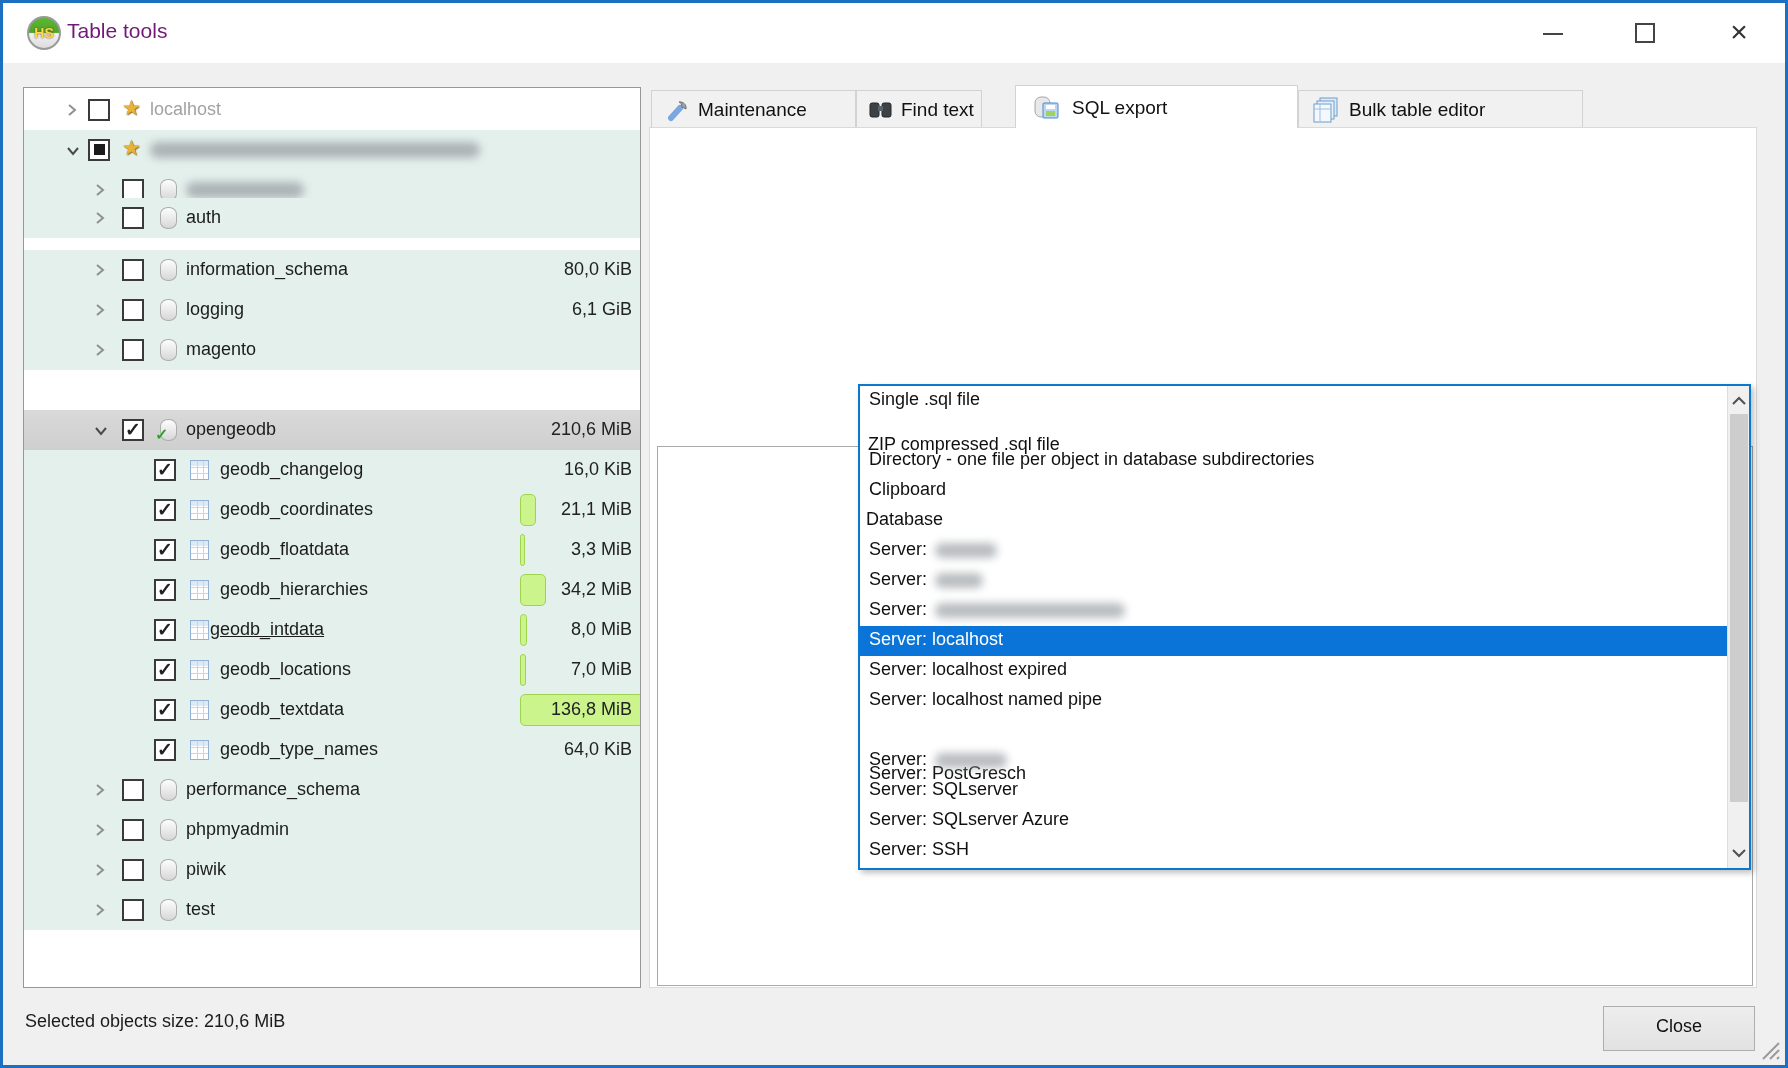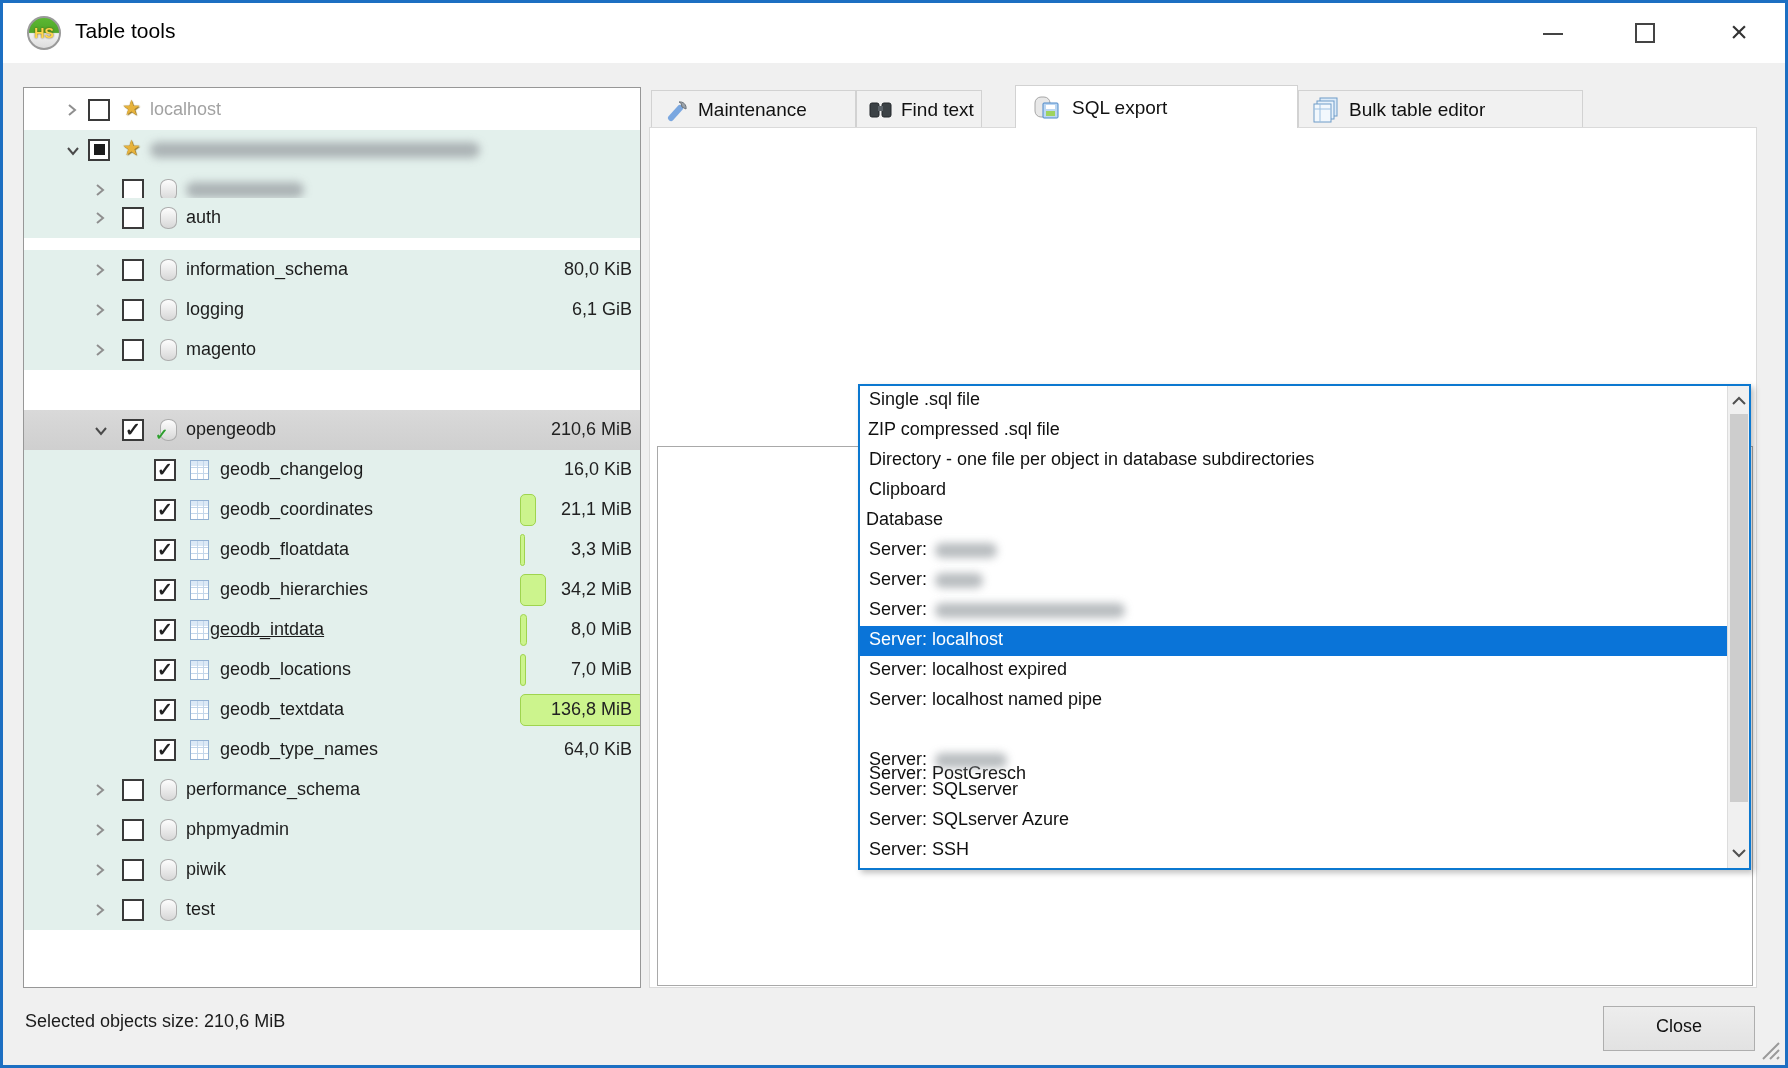--- a/index.html
+++ b/index.html
@@ -5,21 +5,21 @@
   html,body{margin:0;padding:0;background:#cfd8e0;font-family:"Liberation Sans",sans-serif;}
   *{box-sizing:border-box;}
   .abs{position:absolute;}
   #win{position:relative;width:1788px;height:1068px;background:#f0f0f0;border:3px solid #1d6fc2;overflow:hidden;}
   
   .titlebar{left:0;top:0;width:100%;height:60px;background:#ffffff;}
   .app-icon{left:24px;top:13px;width:34px;height:34px;border-radius:50%;
      background:linear-gradient(180deg,#5cb832 0%,#4ea528 48%,#f2f2f2 52%,#dcdcdc 100%);
      border:2px solid #9a9a9a;color:#ffd84d;font-weight:bold;font-size:14px;line-height:30px;text-align:center;
      text-shadow:0 0 2px #5a3c00;}
-  .title-text{left:72px;top:16px;font-size:21px;color:#000000;}
+  .title-text{left:64px;top:16px;font-size:21px;color:#701a75;}
   .winbtn{top:0;width:76px;height:60px;text-align:center;color:#333;cursor:default;}
   .winbtn span{display:inline-block;}
   .btn-min{left:1512px;}
   .btn-min .g{margin-top:30px;width:20px;border-top:2px solid #444;}
   .btn-max{left:1604px;}
   .btn-max .g{margin-top:20px;width:20px;height:20px;border:2px solid #444;}
   .btn-close{left:1698px;font-size:30px;line-height:58px;color:#333;}
   
   .tree{left:20px;top:84px;width:618px;height:901px;background:#ffffff;border:1px solid #979797;overflow:hidden;}
   .trow{left:0;width:616px;height:40px;}
@@ -336,21 +336,21 @@
           </svg>
       </div>
       <div class="abs sthumb"></div>
       <div class="abs sarr" style="bottom:2px;">
         <svg width="14" height="10" style="margin-top:8px;">
             <polyline points="1,2 7,8 13,2" fill="none" stroke="#505050" stroke-width="2"></polyline>
           </svg>
       </div>
     </div>
   <div class="abs pitem" style="top: 0px;">Single .sql file</div>
-      <div class="abs pitem" style="top: 30px; padding-left: 8px;">ZIP compressed .sql file</div>
+      <div class="abs pitem" style="top: 45px; padding-left: 8px;">ZIP compressed .sql file</div>
       <div class="abs pitem" style="top: 60px;">Directory - one file per object in database subdirectories</div>
       <div class="abs pitem" style="top: 90px;">Clipboard</div>
       <div class="abs pitem" style="top: 120px; padding-left: 6px;">Database</div>
       <div class="abs pitem" style="top: 150px;">Server:<div class="pblur" style="left: 75px; width: 62px;"></div></div>
       <div class="abs pitem" style="top: 180px;">Server:<div class="pblur" style="left: 75px; width: 48px;"></div></div>
       <div class="abs pitem" style="top: 210px;">Server:<div class="pblur" style="left: 75px; width: 190px;"></div></div>
       <div class="abs pitem sel" style="top: 240px;">Server: localhost</div>
       <div class="abs pitem" style="top: 270px;">Server: localhost expired</div>
       <div class="abs pitem" style="top: 300px;">Server: localhost named pipe</div>
       <div class="abs pitem" style="top: 330px; margin-top: 44px;">Server: PostGresch</div>

